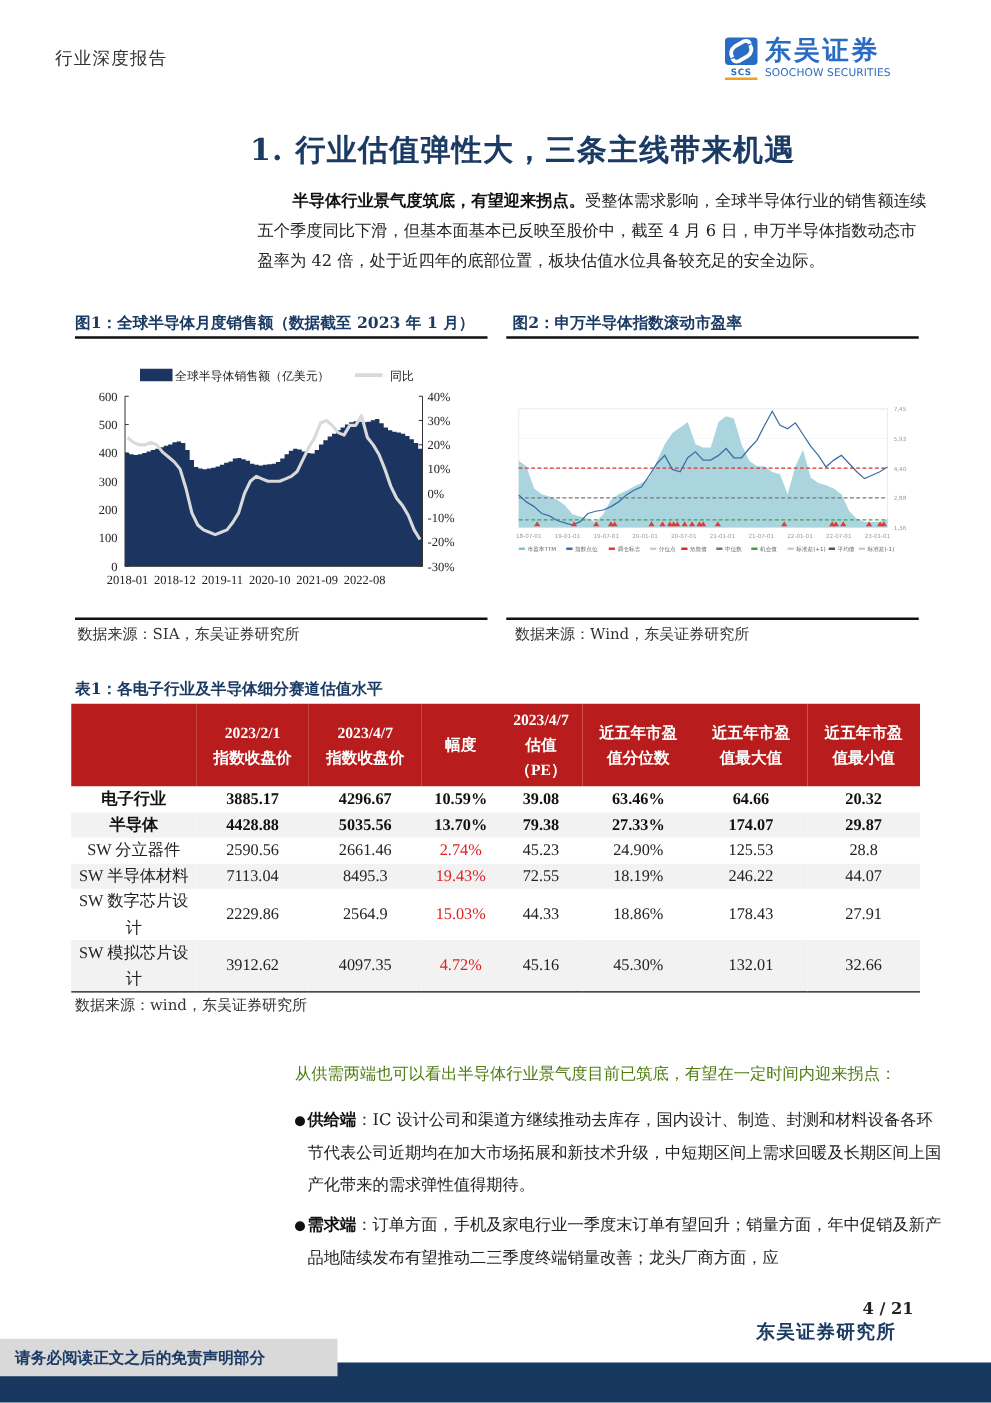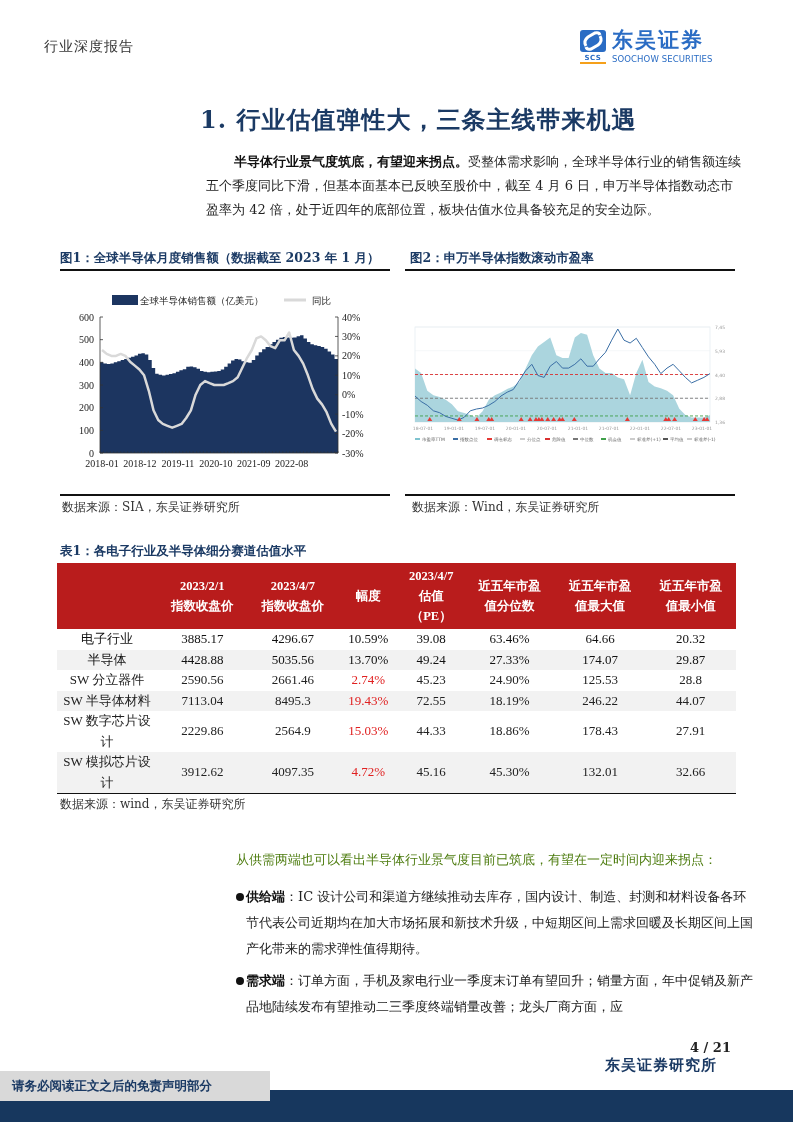--- a/index.html
+++ b/index.html
@@ -25,21 +25,21 @@
 
   .chart1 { position: absolute; left: 60px; top: 285px; width: 330px; height: 190px; }
   .chart2 { position: absolute; left: 405px; top: 315px; width: 320px; height: 135px; }
 
   .tbl-title { position: absolute; left: 60px; top: 543px; font-size: 12.5px; font-weight: bold; color: #1b3a64; }
   table.val { position: absolute; left: 57px; top: 563px; width: 679px; border-collapse: collapse; font-family: "Liberation Serif", "DejaVu Serif", serif; font-size: 13px; }
   table.val thead tr { background: #b91c1c; color: #ffffff; }
   table.val thead th { font-weight: bold; font-size: 12.5px; line-height: 20px; padding: 3px 2px; text-align: center; vertical-align: middle; }
   table.val tbody td { text-align: center; height: 20.5px; line-height: 20.5px; padding: 0 2px; color: #222; }
   table.val tbody tr:nth-child(even) { background: #f2f2f2; }
-  table.val tbody tr.bold td { font-weight: normal; color: #111; }
+  table.val tbody tr.bold td { font-weight: bold; color: #111; }
   table.val tbody td.pct { color: #e02020; }
   table.val tbody tr:last-child td { border-bottom: 1.5px solid #111; }
   .tbl-src { position: absolute; left: 60px; top: 796px; font-size: 12px; color: #333; }
 
   .para2 { position: absolute; left: 236px; top: 848px; width: 520px; font-size: 13px; line-height: 24px; color: #4d7c0f; }
   .bullet { position: absolute; left: 236px; width: 520px; font-size: 13px; line-height: 26px; color: #222; }
   .bullet .dot { position: absolute; left: 0; top: 9px; width: 8px; height: 8px; border-radius: 50%; background: #111; }
   .bullet .btxt { margin-left: 10px; display: block; }
   .bullet .bl { font-weight: bold; color: #111; }
 
@@ -300,21 +300,21 @@
         <td>39.08</td>
         <td>63.46%</td>
         <td>64.66</td>
         <td>20.32</td>
       </tr>
       <tr class="bold">
         <td>半导体</td>
         <td>4428.88</td>
         <td>5035.56</td>
         <td class="pct">13.70%</td>
-        <td>49.24</td>
+        <td>79.38</td>
         <td>27.33%</td>
         <td>174.07</td>
         <td>29.87</td>
       </tr>
       <tr>
         <td>SW 分立器件</td>
         <td>2590.56</td>
         <td>2661.46</td>
         <td class="pct">2.74%</td>
         <td>45.23</td>

